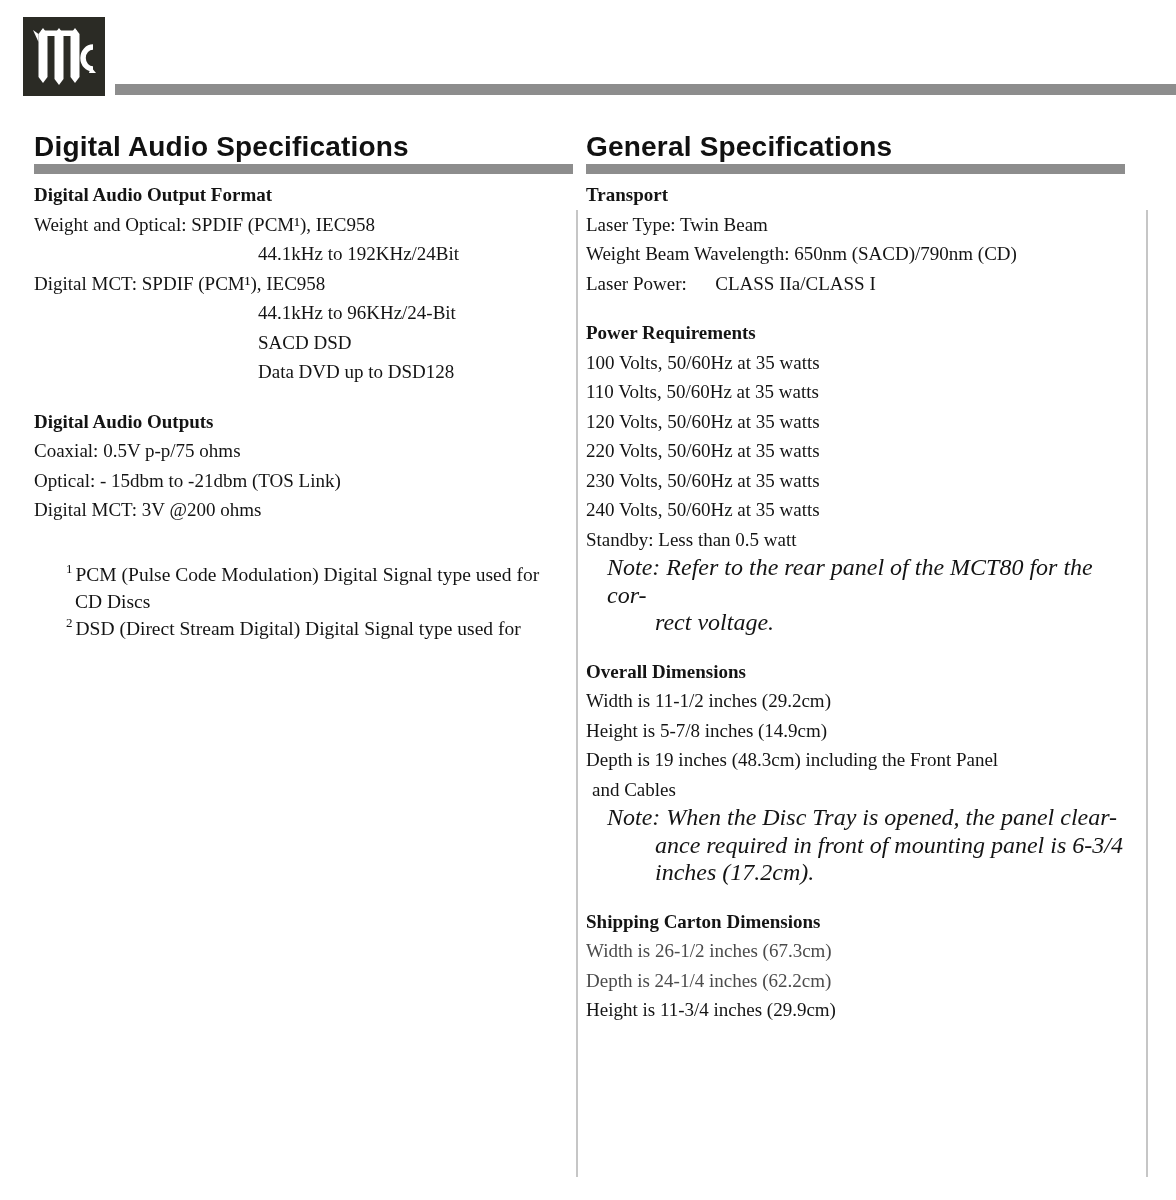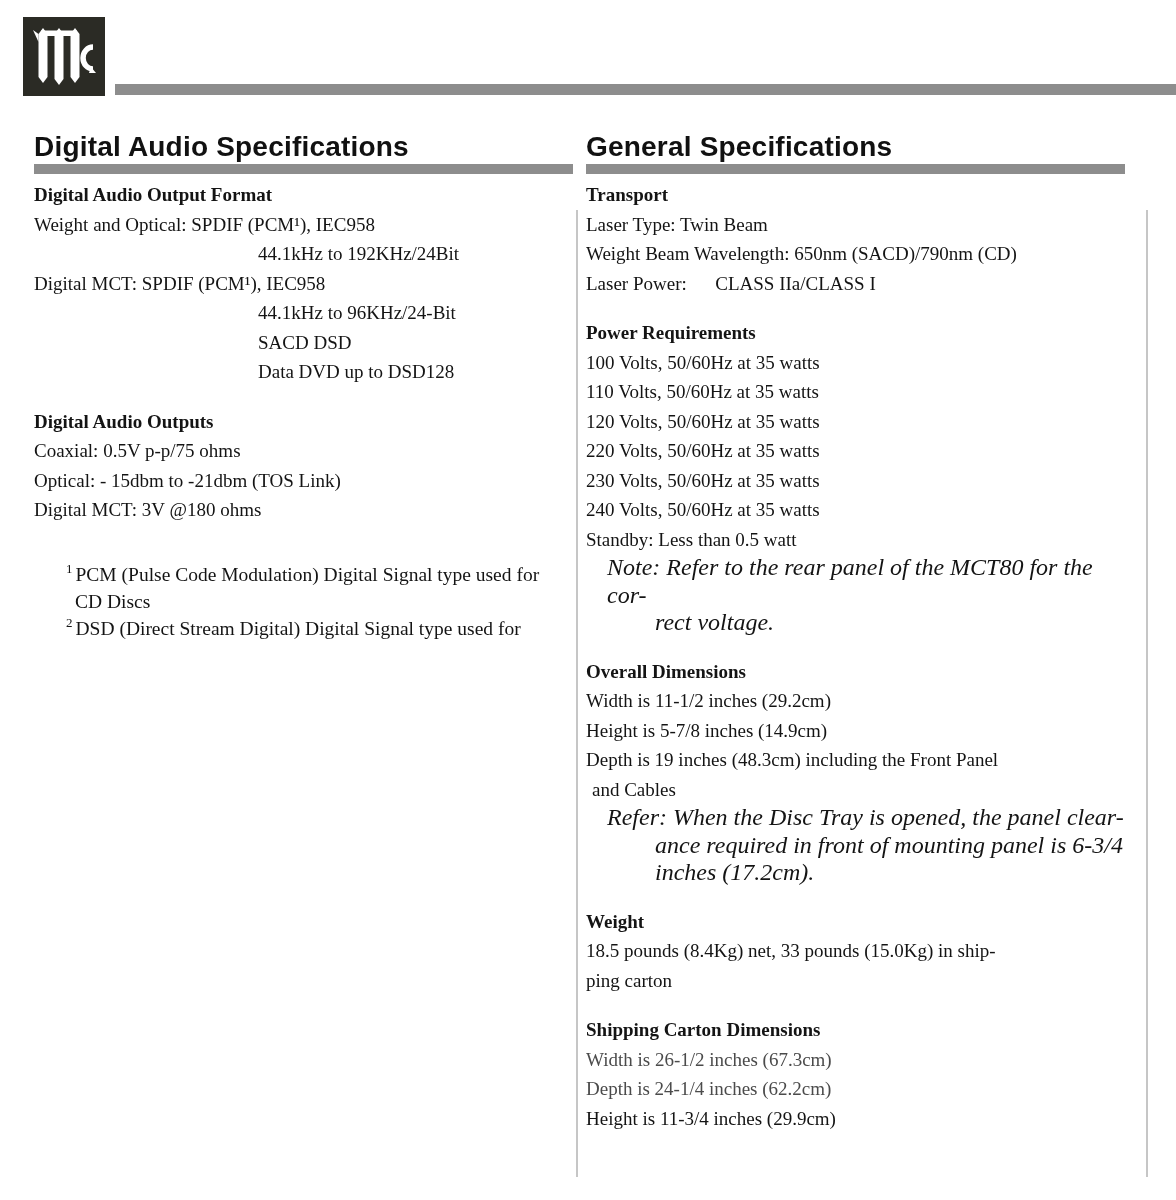--- a/index.html
+++ b/index.html
@@ -96,21 +96,21 @@
       <div class="line">Digital MCT: SPDIF (PCM¹), IEC958</div>
       <div class="line indent">44.1kHz to 96KHz/24-Bit</div>
       <div class="line indent">SACD DSD</div>
       <div class="line indent">Data DVD up to DSD128</div>
     </div>
 
     <div class="sec">
       <div class="line bold">Digital Audio Outputs</div>
       <div class="line">Coaxial: 0.5V p-p/75 ohms</div>
       <div class="line">Optical: - 15dbm to -21dbm (TOS Link)</div>
-      <div class="line">Digital MCT: 3V @180 ohms</div>
+      <div class="line">Digital MCT: 3V @200 ohms</div>
     </div>
 
     <div class="footnotes">
       <div class="fn-line fn-first"><sup class="fn-marker">1</sup><span>PCM (Pulse Code Modulation) Digital Signal type used for</span></div>
       <div class="fn-line fn-rest">CD Discs</div>
       <div class="fn-line fn-first"><sup class="fn-marker">2</sup><span>DSD (Direct Stream Digital) Digital Signal type used for</span></div>
     </div>
   </section>
 
   <section class="col col-right">
@@ -136,30 +136,25 @@
       <div class="line note note-first">Note: Refer to the rear panel of the MCT80 for the cor-</div>
       <div class="line note note-cont">rect voltage.</div>
     </div>
 
     <div class="sec">
       <div class="line bold">Overall Dimensions</div>
       <div class="line">Width is 11-1/2 inches (29.2cm)</div>
       <div class="line">Height is 5-7/8 inches (14.9cm)</div>
       <div class="line">Depth is 19 inches (48.3cm) including the Front Panel</div>
       <div class="line cont">and Cables</div>
-      <div class="line note note-first">Refer: When the Disc Tray is opened, the panel clear-</div>
+      <div class="line note note-first">Note: When the Disc Tray is opened, the panel clear-</div>
       <div class="line note note-cont">ance required in front of mounting panel is 6-3/4</div>
       <div class="line note note-cont">inches (17.2cm).</div>
     </div>
 
-    <div class="sec">
-      <div class="line bold">Weight</div>
-      <div class="line">18.5 pounds (8.4Kg) net, 33 pounds (15.0Kg) in ship-</div>
-      <div class="line">ping carton</div>
-    </div>
 
     <div class="sec">
       <div class="line bold">Shipping Carton Dimensions</div>
       <div class="line faded">Width is 26-1/2 inches (67.3cm)</div>
       <div class="line faded">Depth is 24-1/4 inches (62.2cm)</div>
       <div class="line">Height is 11-3/4 inches (29.9cm)</div>
     </div>
   </section>
 
   <div class="vline vline-mid"></div>

